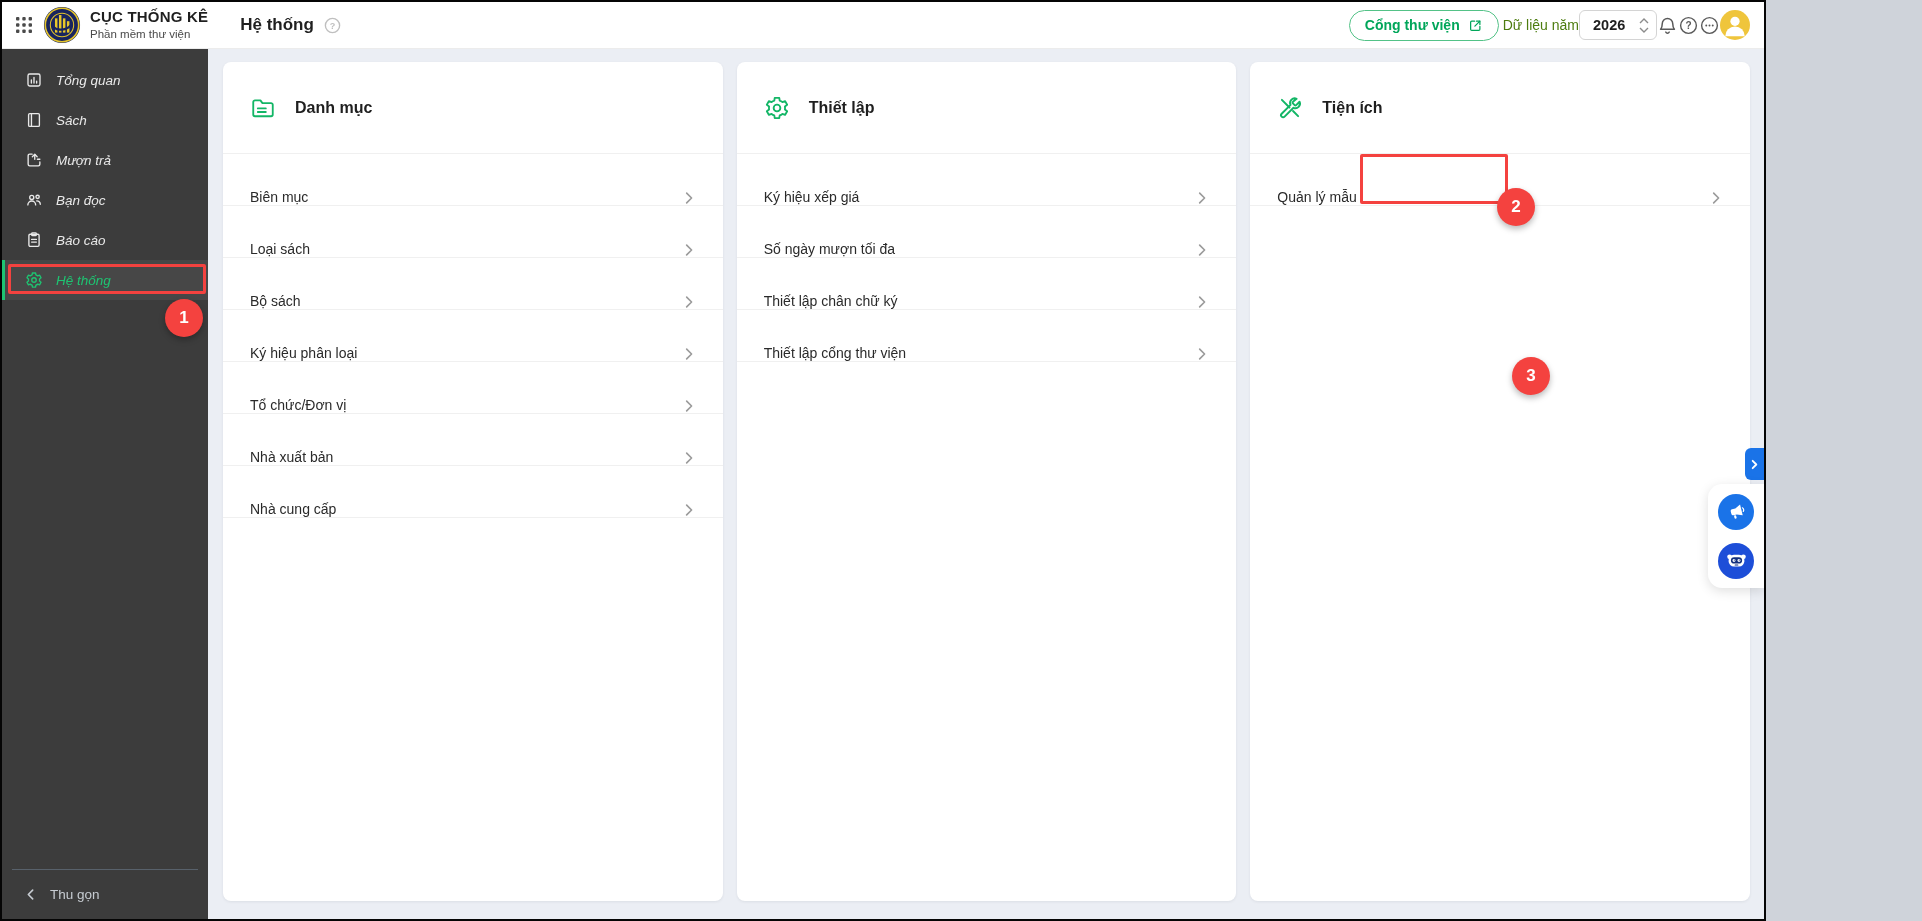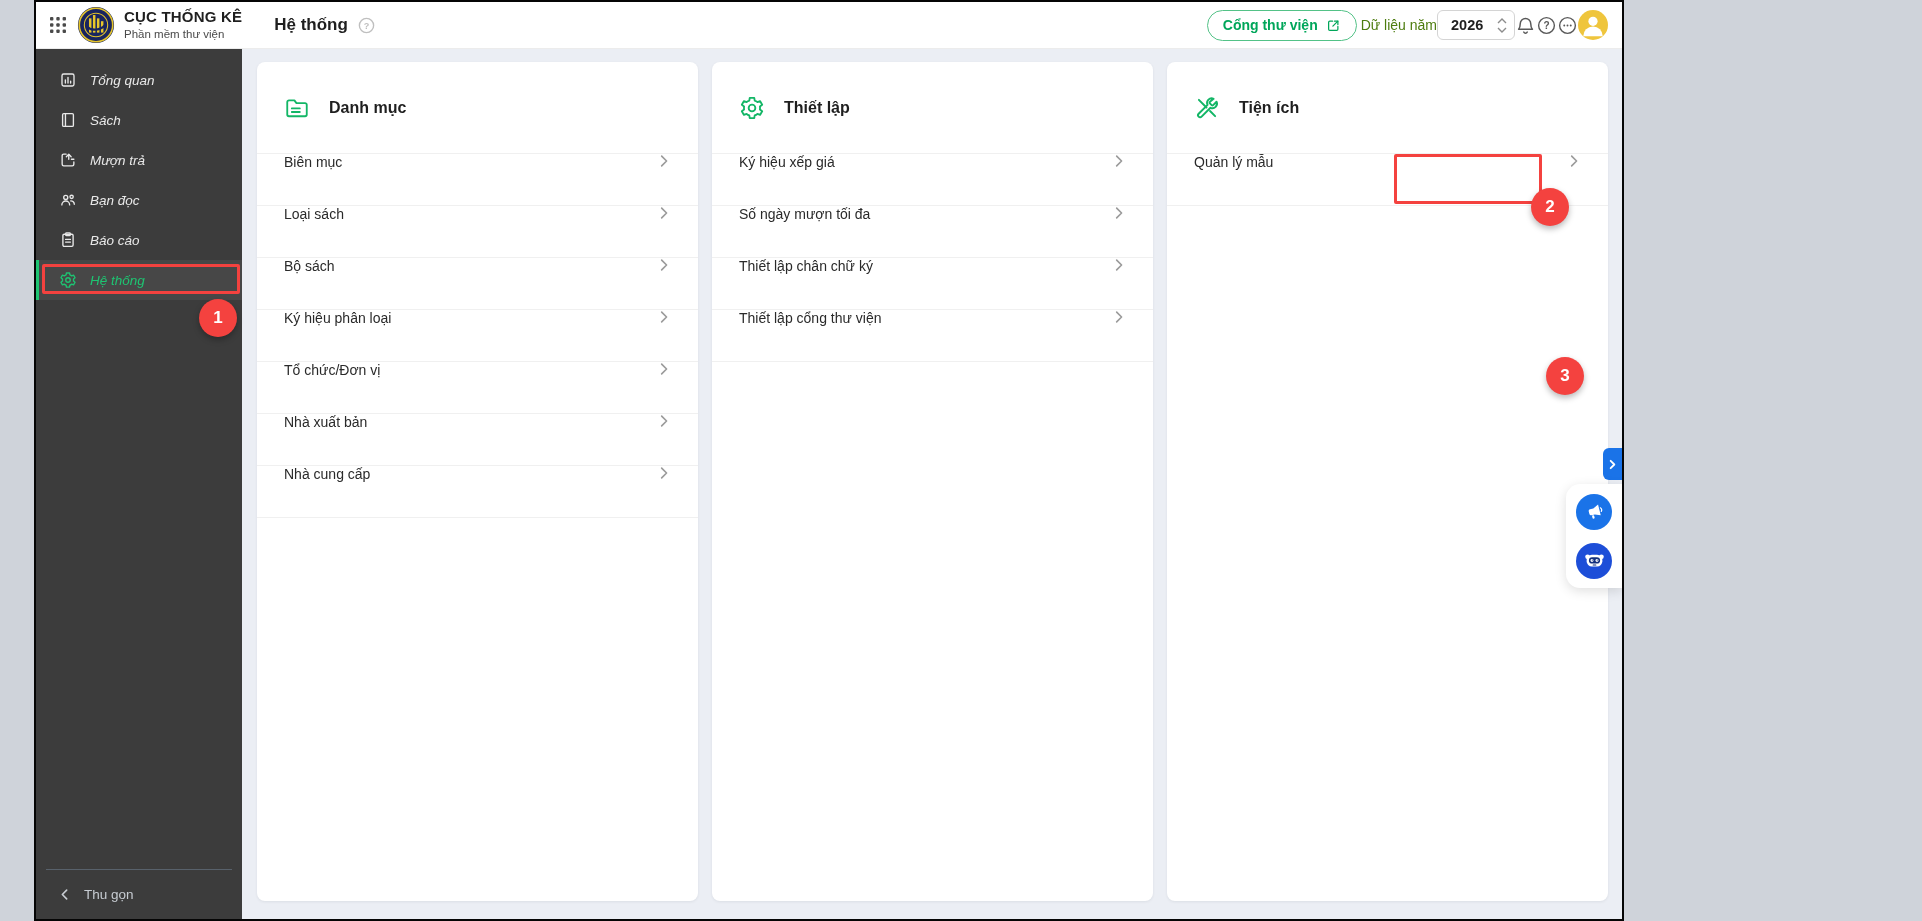--- a/index.html
+++ b/index.html
@@ -1,17 +1,17 @@
 <!DOCTYPE html>
 <html lang="vi"><head>
 <meta charset="utf-8">
 <style>
   html,body{margin:0;padding:0;background:#cfd3da;}
-  .screen{position:relative;width:1590px;height:921px;box-sizing:border-box;border:2px solid #050505;
-          background:#ebeef4;overflow:hidden;font-family:"Liberation Sans",sans-serif;margin-left:34px;
+  .screen{position:relative;width:1766px;height:921px;box-sizing:border-box;border:2px solid #050505;
+          background:#ebeef4;overflow:hidden;font-family:"Liberation Sans",sans-serif;
           -webkit-font-smoothing:antialiased;}
   
   .hdr{position:absolute;top:0;left:0;right:0;height:47px;background:#fff;display:flex;align-items:center;
        padding:0 14px 0 10px;border-bottom:1px solid #ececec;z-index:6;box-sizing:border-box;}
   .hdr-left{display:flex;align-items:center;}
   .grid-ic{width:20px;height:20px;display:flex;align-items:center;justify-content:center;cursor:pointer;margin:0 9px 0 2px;}
   .logo{width:38px;height:38px;display:block;}
   .brand{margin-left:9px;line-height:1.12;}
   .brand-title{font-size:15px;font-weight:700;color:#1f1f1f;letter-spacing:.2px;}
   .brand-sub{font-size:11.5px;color:#4a4a4a;margin-top:2px;}
@@ -43,21 +43,21 @@
             padding-left:22px;color:#c7ccd2;font-size:13.5px;cursor:pointer;}
   .collapse .chev{display:flex;}
   
   .main{position:absolute;top:47px;left:206px;right:0;bottom:0;padding:13px 14px 18px 15px;display:flex;gap:14px;box-sizing:border-box;border-radius:23px;}
   .card{flex:1;background:#fff;border-radius:8px;box-shadow:0 1px 3px rgba(15,23,42,.07);display:flex;
         flex-direction:column;overflow:hidden;}
   .card-head{height:92px;display:flex;align-items:center;gap:19px;padding:0 27px;border-bottom:1px solid #f0f0f0;
              box-sizing:border-box;flex:none;}
   .card-ic{width:26px;height:26px;display:flex;color:#13B666;}
   .card-title{font-size:16px;font-weight:700;color:#1f1f1f;}
-  .row{height:52px;display:flex;align-items:flex-start;justify-content:space-between;padding:0 27px;
+  .row{height:52px;display:flex;align-items:flex-end;justify-content:space-between;padding:0 27px;
        border-bottom:1px solid #f0f0f0;font-size:14px;color:#2a2a2a;cursor:pointer;box-sizing:border-box;}
   .row .chev-r{display:flex;}
   
   .ann-rect{position:absolute;border:3px solid #F4423F;border-radius:2px;z-index:40;box-sizing:border-box;pointer-events:none;}
   .ann-rect-1{left:6px;top:262px;width:198px;height:30px;}
   .ann-rect-2{left:1358px;top:152px;width:148px;height:50px;}
   .ann-circle{position:absolute;width:38px;height:38px;border-radius:50%;background:#F4423F;color:#fff;
               display:flex;align-items:center;justify-content:center;font-size:17px;font-weight:700;z-index:41;
               box-shadow:0 3px 6px rgba(0,0,0,.28);}
   .ann-c1{left:163px;top:297px;}

